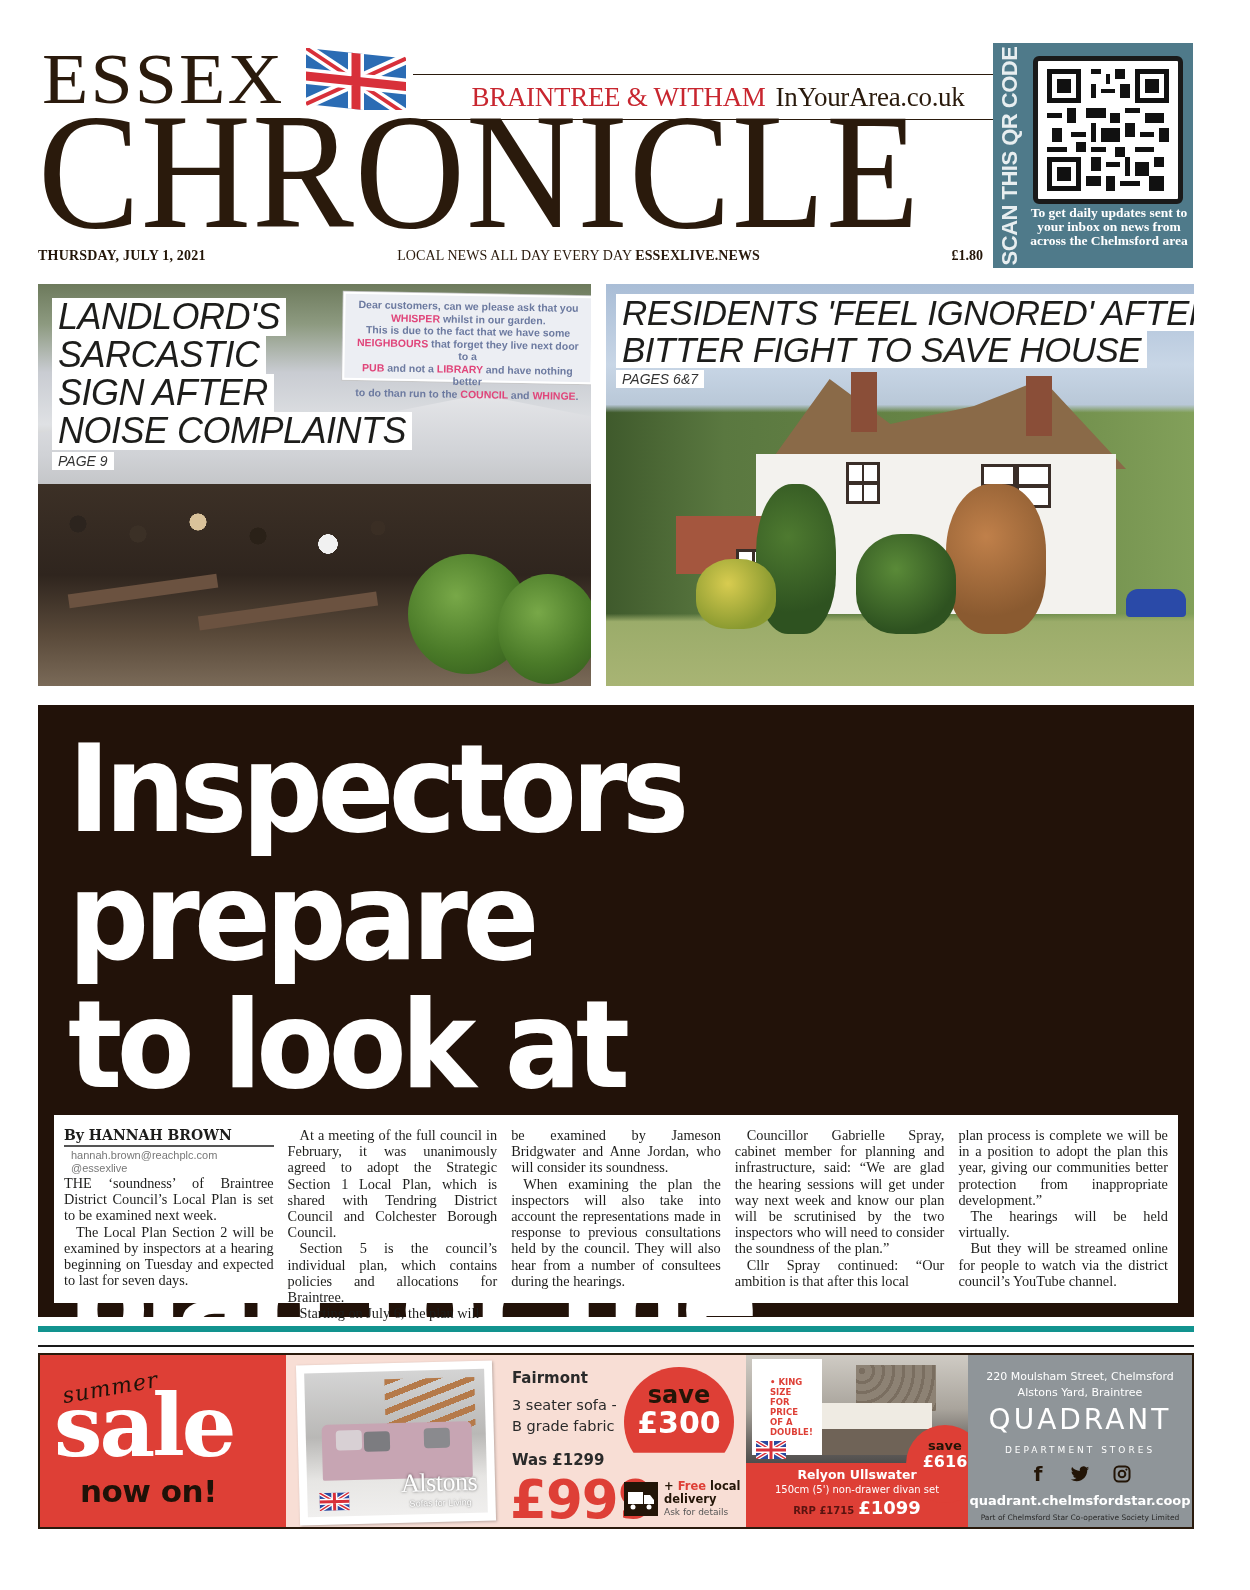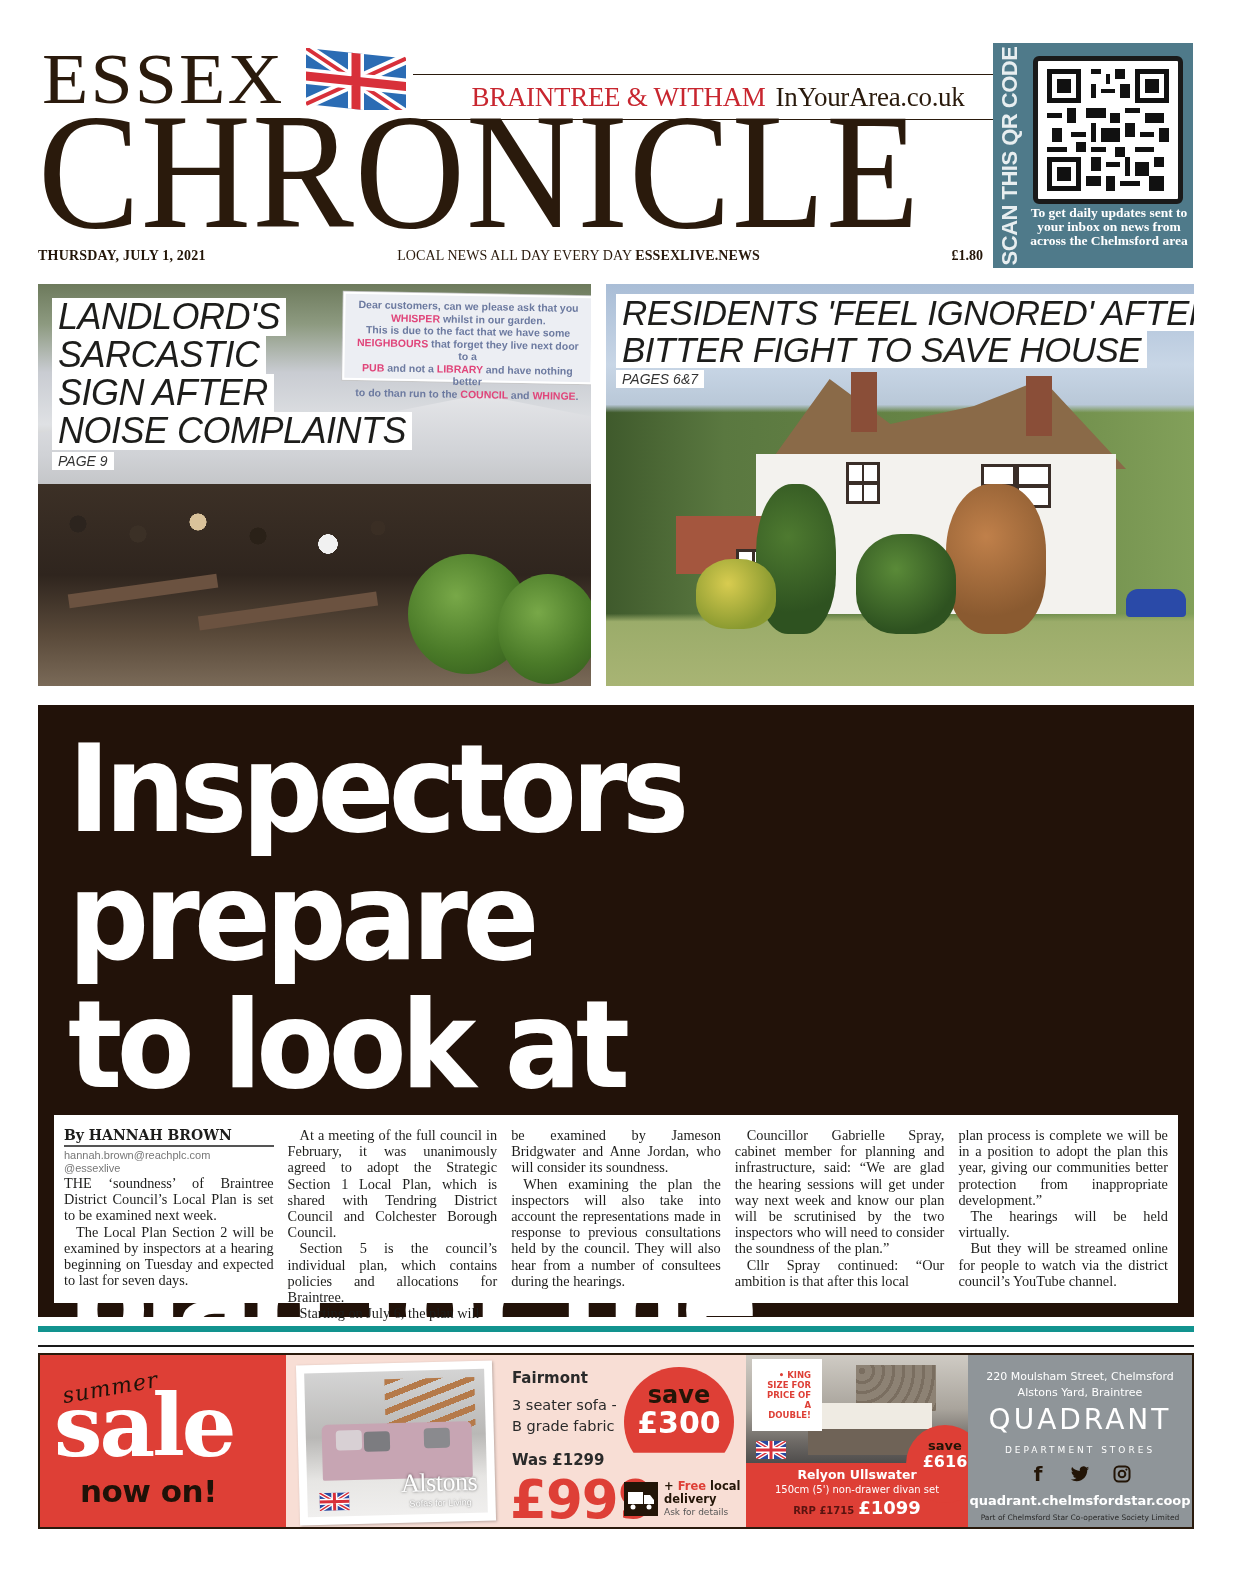--- a/index.html
+++ b/index.html
@@ -74,21 +74,21 @@
   .page-ref { position: absolute; background: #ffffff; font-family: "Liberation Sans", sans-serif; font-style: italic; font-size: 14px; line-height: 18px; color: #333; padding: 0 6px; }
 
   
   .lead { position: absolute; left: 38px; top: 705px; width: 1156px; height: 612px; background: #221209; }
   .headline { position: absolute; left: 30px; top: 20px; width: 1110px; font-family: "DejaVu Sans", sans-serif; font-weight: bold; color: #ffffff; font-size: 122px; line-height: 128px; letter-spacing: -6px; transform: scaleX(0.93); transform-origin: left top; }
   .story-box { position: absolute; left: 16px; top: 410px; width: 1124px; height: 188px; background: #ffffff; padding: 12px 10px 10px 10px; display: flex; gap: 14px; font-family: "Liberation Serif", serif; font-size: 14.3px; line-height: 16.2px; color: #1d1d1b; }
   .col { flex: 1 1 0; text-align: justify; hyphens: manual; }
   .col p { text-indent: 12px; }
   .col p.noindent { text-indent: 0; }
   .byline { font-family: "DejaVu Serif", serif; font-weight: bold; font-size: 14px; line-height: 17px; border-bottom: 2px solid #555; padding-bottom: 1px; margin-bottom: 2px; }
-  .byline-meta { font-family: "Liberation Sans", sans-serif; font-size: 11px; line-height: 13px; color: #777; }
+  .byline-meta { font-family: "Liberation Sans", sans-serif; font-size: 11px; line-height: 13px; color: #777; margin-left: 7px; }
 
   
   .teal-rule { position: absolute; left: 38px; top: 1326px; width: 1156px; height: 6px; background: #12938f; }
   .black-rule { position: absolute; left: 38px; top: 1345px; width: 1156px; height: 2px; background: #1a1a1a; }
 
   
   .ad { position: absolute; left: 38px; top: 1353px; width: 1156px; height: 176px; border: 2px solid #2a1a0c; display: flex; }
   .ad-sale { width: 246px; height: 100%; background: #de3f36; position: relative; }
   .sale-summer { position: absolute; left: 22px; top: 20px; font-family: "DejaVu Serif", serif; font-style: italic; font-size: 22px; color: #1f1208; transform: rotate(-10deg); letter-spacing: 1px; }
   .sale-word { position: absolute; left: 14px; top: 26px; font-family: "DejaVu Serif", serif; font-weight: bold; font-size: 86px; line-height: 90px; color: #ffffff; letter-spacing: -3px; }
@@ -112,21 +112,21 @@
   .truck { position: absolute; left: 338px; top: 127px; width: 34px; height: 34px; background: #231507; }
   .truck svg { width: 100%; height: 100%; }
   .delivery { position: absolute; left: 378px; top: 125px; font-family: "DejaVu Sans", sans-serif; font-weight: bold; font-size: 11.5px; line-height: 13px; color: #231507; }
   .delivery .red { color: #de3f36; }
   .delivery .small { font-weight: normal; font-size: 9px; color: #555; }
   .ad-relyon { width: 222px; height: 100%; position: relative; background: #de3f36; overflow: hidden; }
   .bed-photo { position: absolute; left: 0; top: 0; width: 222px; height: 108px; background: linear-gradient(180deg, #cfcbc4 0%, #a9a49c 50%, #6e6a66 80%, #4f4d4c 100%); }
   .bed-head { position: absolute; left: 110px; top: 10px; width: 80px; height: 46px; background: repeating-radial-gradient(circle at 6px 6px, #7a6e60 0 3px, #8d8274 3px 10px); }
   .bed-mattress { position: absolute; left: 60px; top: 48px; width: 126px; height: 26px; background: #efebe3; }
   .bed-base { position: absolute; left: 62px; top: 74px; width: 124px; height: 26px; background: #6f6357; }
-  .king-label { position: absolute; left: 6px; top: 4px; width: 70px; background: #ffffff; color: #de3f36; font-family: "DejaVu Sans", sans-serif; font-weight: bold; font-size: 8.5px; line-height: 10px; text-align: right; padding: 11px; }
+  .king-label { position: absolute; left: 6px; top: 4px; width: 70px; background: #ffffff; color: #de3f36; font-family: "DejaVu Sans", sans-serif; font-weight: bold; font-size: 8.5px; line-height: 10px; text-align: left; padding: 18px; }
   .save616 { position: absolute; left: 160px; top: 70px; width: 78px; height: 78px; border-radius: 50%; background: #de3f36; color: #ffffff; font-family: "DejaVu Sans", sans-serif; font-weight: bold; text-align: center; }
   .save616 .s1 { display: block; margin-top: 14px; font-size: 13px; line-height: 14px; color: #231507; }
   .save616 .s2 { display: block; font-size: 16px; line-height: 18px; }
   .bed-flag { position: absolute; left: 10px; top: 86px; width: 30px; height: 18px; }
   .relyon-name { position: absolute; left: 0; top: 112px; width: 222px; text-align: center; font-family: "DejaVu Sans", sans-serif; font-weight: bold; font-size: 12.5px; color: #ffffff; }
   .relyon-desc { position: absolute; left: 0; top: 129px; width: 222px; text-align: center; font-family: "DejaVu Sans", sans-serif; font-size: 10px; color: #ffffff; }
   .relyon-price { position: absolute; left: 0; top: 142px; width: 222px; text-align: center; font-family: "DejaVu Sans", sans-serif; font-weight: bold; color: #ffffff; font-size: 18px; }
   .relyon-price .rrp { font-size: 10px; color: #5a1310; margin-right: 4px; }
   .ad-quadrant { flex: 1; background: #8f9599; position: relative; color: #ffffff; text-align: center; font-family: "DejaVu Sans", sans-serif; }
   .q-addr { position: absolute; left: 0; top: 14px; width: 100%; font-size: 11px; line-height: 16px; }

